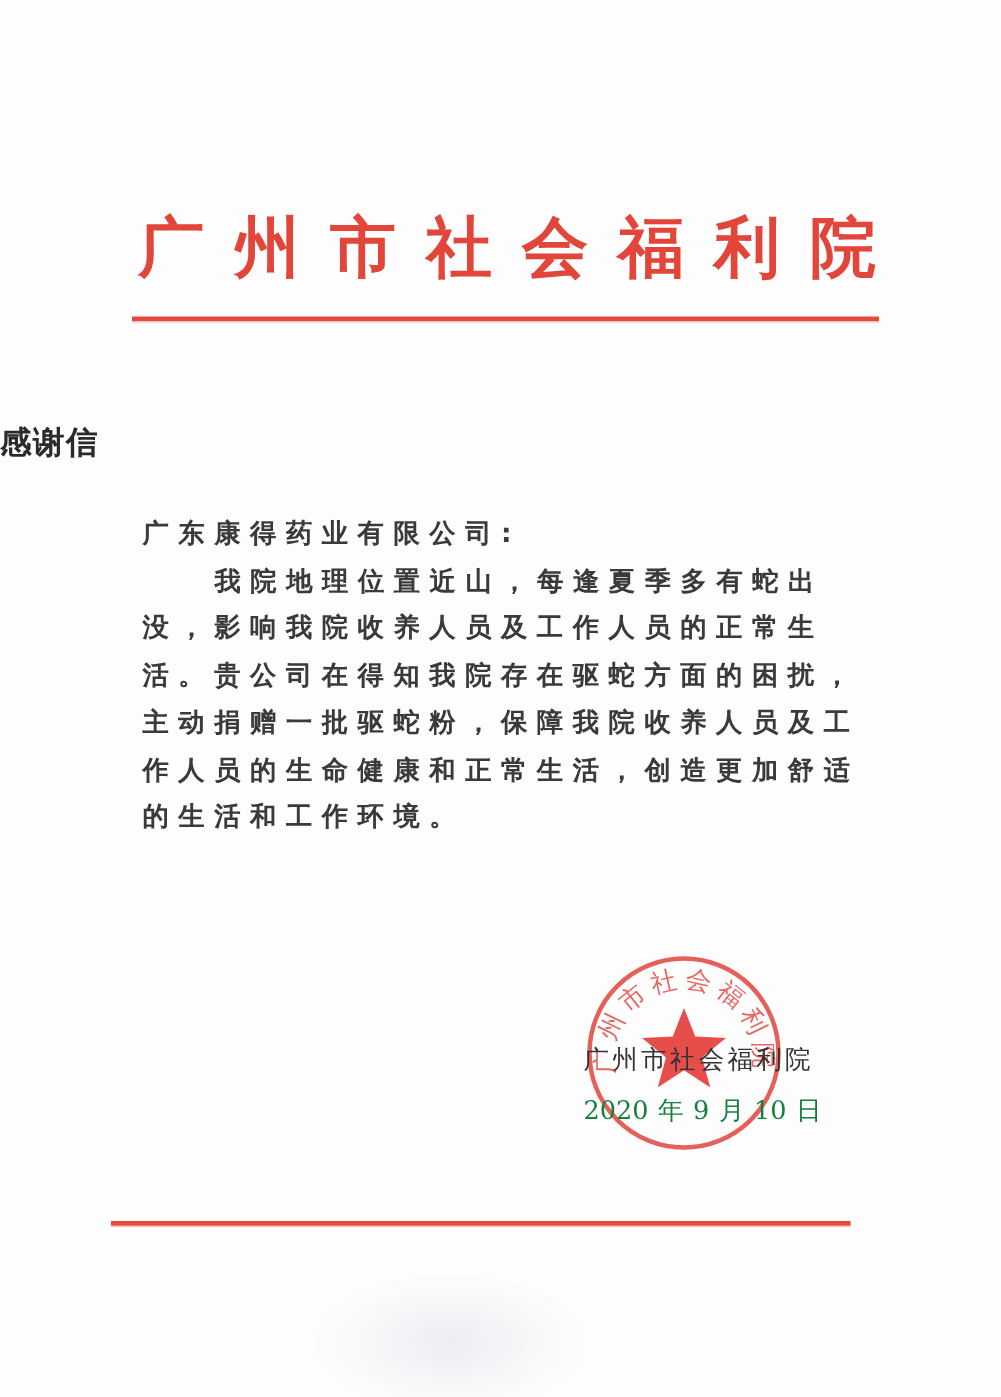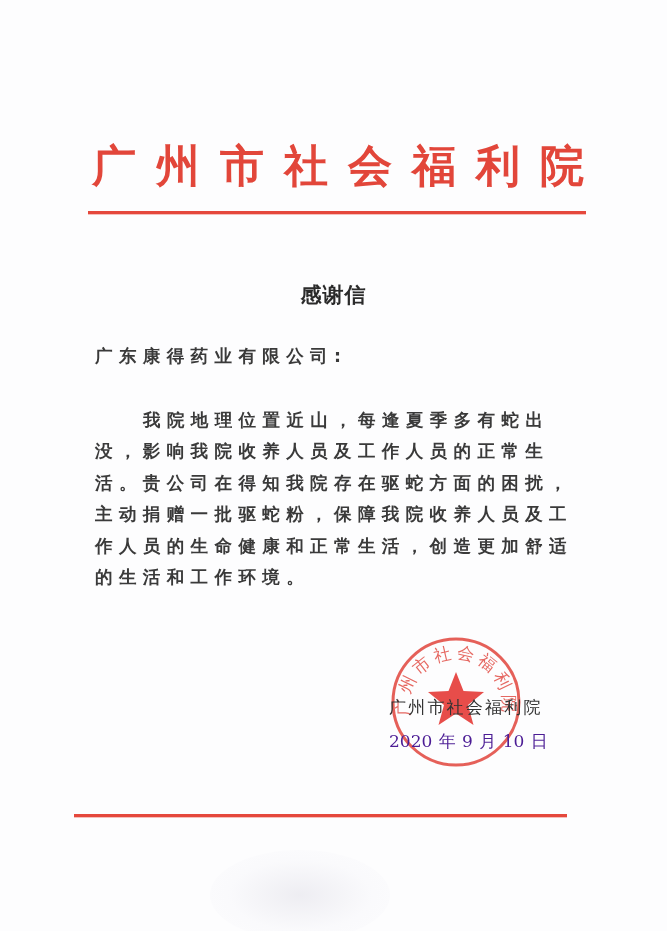--- a/index.html
+++ b/index.html
@@ -50,40 +50,40 @@
     background: #e5483c;
     box-shadow: 0 1px 0 rgba(240,130,120,0.5);
   }
   .rule.top { left: 88px; top: 211px; width: 498px; }
   .rule.bottom { left: 74px; top: 814px; width: 493px; }
 
   .doc-title {
     position: absolute;
     left: 0; top: 281px;
     width: 667px;
-    text-align: center;
+    text-align: left;
     font-family: "DejaVu Sans", "Liberation Sans", sans-serif;
     font-weight: bold;
     font-size: 21px;
     line-height: 28px;
     color: #2a2a2a;
     letter-spacing: 1px;
   }
   .body-text {
     position: absolute;
     left: 95px; top: 341px;
     width: 490px;
     font-family: "DejaVu Sans", "Liberation Sans", sans-serif;
     font-size: 17.5px;
     line-height: 31.5px;
     color: #3a3a3a;
     letter-spacing: 6.4px;
   }
   .body-text p { margin: 0; font-weight: bold; }
-  .body-text .indent { text-indent: 48px; margin-top: 32px; }
+  .body-text .indent { text-indent: 48px; }
 
   .seal {
     position: absolute;
     left: 390px; top: 636px;
     width: 132px; height: 132px;
   }
   .signature {
     position: absolute;
     left: 389px; top: 695px;
     font-family: "DejaVu Serif", "Liberation Serif", serif;
@@ -92,21 +92,21 @@
     color: #333;
     letter-spacing: 2.2px;
     white-space: nowrap;
   }
   .date {
     position: absolute;
     left: 389px; top: 729px;
     font-family: "DejaVu Serif", "Liberation Serif", serif;
     font-size: 17px;
     line-height: 24px;
-    color: #4c1d95;
+    color: #15803d;
     white-space: nowrap;
     word-spacing: 1px;
   }
 </style>
 </head>
 <body>
 
 <div class="page">
 
   <div class="smudge"></div>

